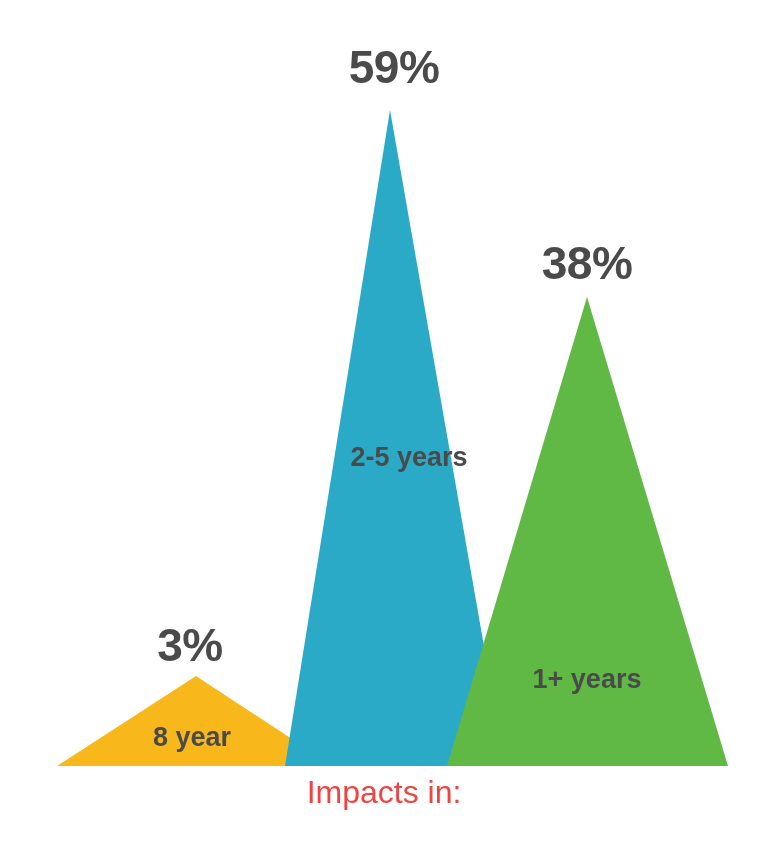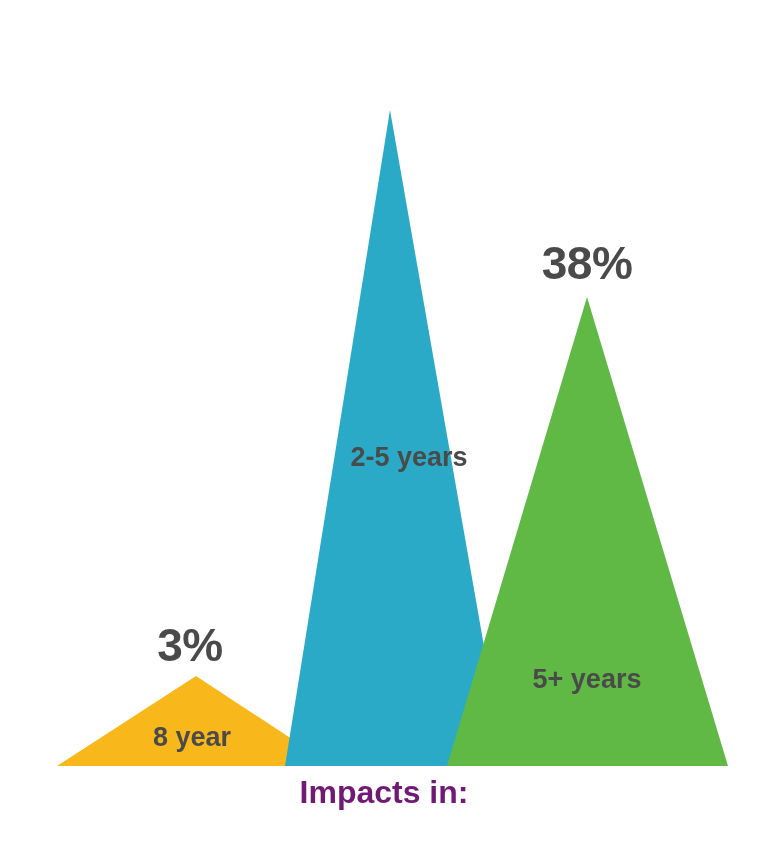--- a/index.html
+++ b/index.html
@@ -48,23 +48,23 @@
     white-space: nowrap;
     transform: translateX(-50%);
     line-height: 1;
   }
   #axis-caption {
     position: absolute;
     left: 384px;
     top: 776px;
     transform: translateX(-50%);
     font-family: "Liberation Sans", sans-serif;
-    font-weight: bold;
+    font-weight: normal;
     font-size: 32px;
-    color: #701a75;
+    color: #ef4444;
     white-space: nowrap;
     line-height: 1;
   }
   #chart-title {
     position: absolute;
     left: -9999px;
     top: -9999px;
   }
 </style>
 </head>
@@ -79,24 +79,25 @@
 
     <polygon id="tri-1year" points="57,766 196,676 333,766" fill="#f8b81c"></polygon>
 
     <polygon id="tri-25year" points="285,766 390,110 505,766" fill="#2baac8"></polygon>
 
     <polygon id="tri-5year" points="447,766 587,297 728,766" fill="#5fb944"></polygon>
   </svg>
 
   <div class="value-label" style="left:190px; top:622px;">3%</div>
 
+  <div class="value-label" style="left:394px; top:44px;">59%</div>
 
   <div class="value-label" style="left:587px; top:240px;">38%</div>
 
   <div class="series-label" style="left:192px; top:724px;">8 year</div>
 
   <div class="series-label" style="left:389px; top:444px;margin-left:20px;">2-5 years</div>
 
-  <div class="series-label" style="left:587px; top:666px;">5+ years</div>
+  <div class="series-label" style="left:587px; top:666px;">1+ years</div>
 
   <div id="axis-caption">Impacts in:</div>
 
 </div>
 
 </body></html>

